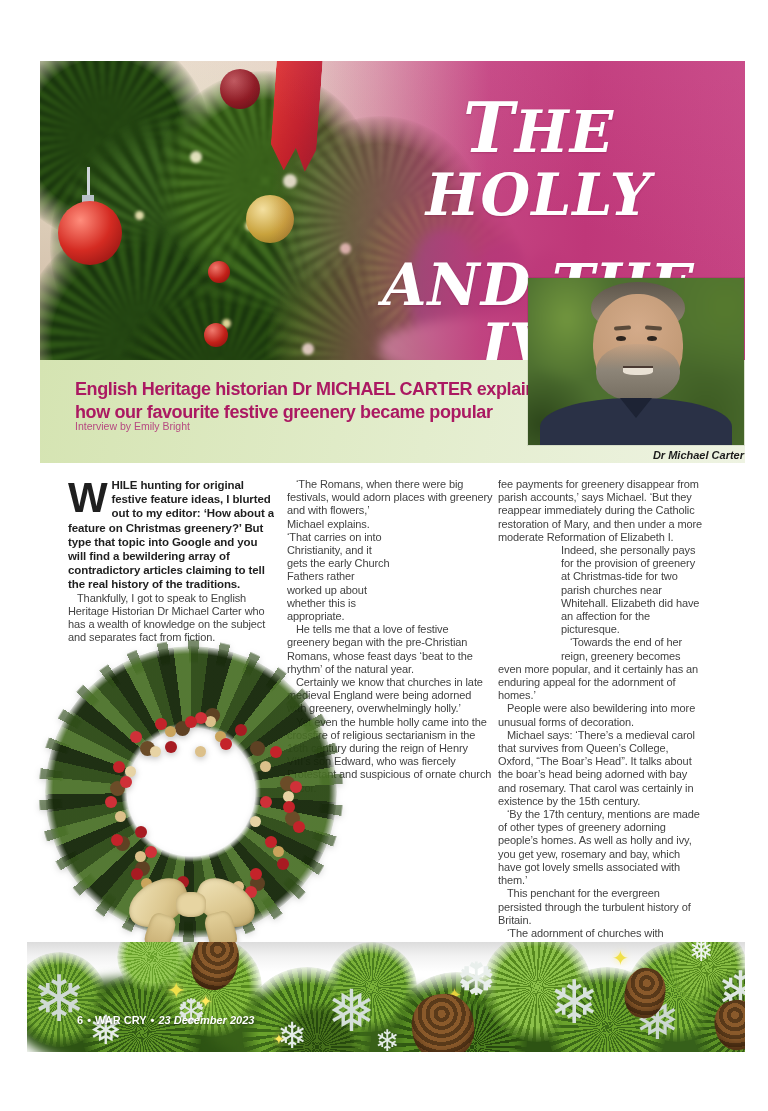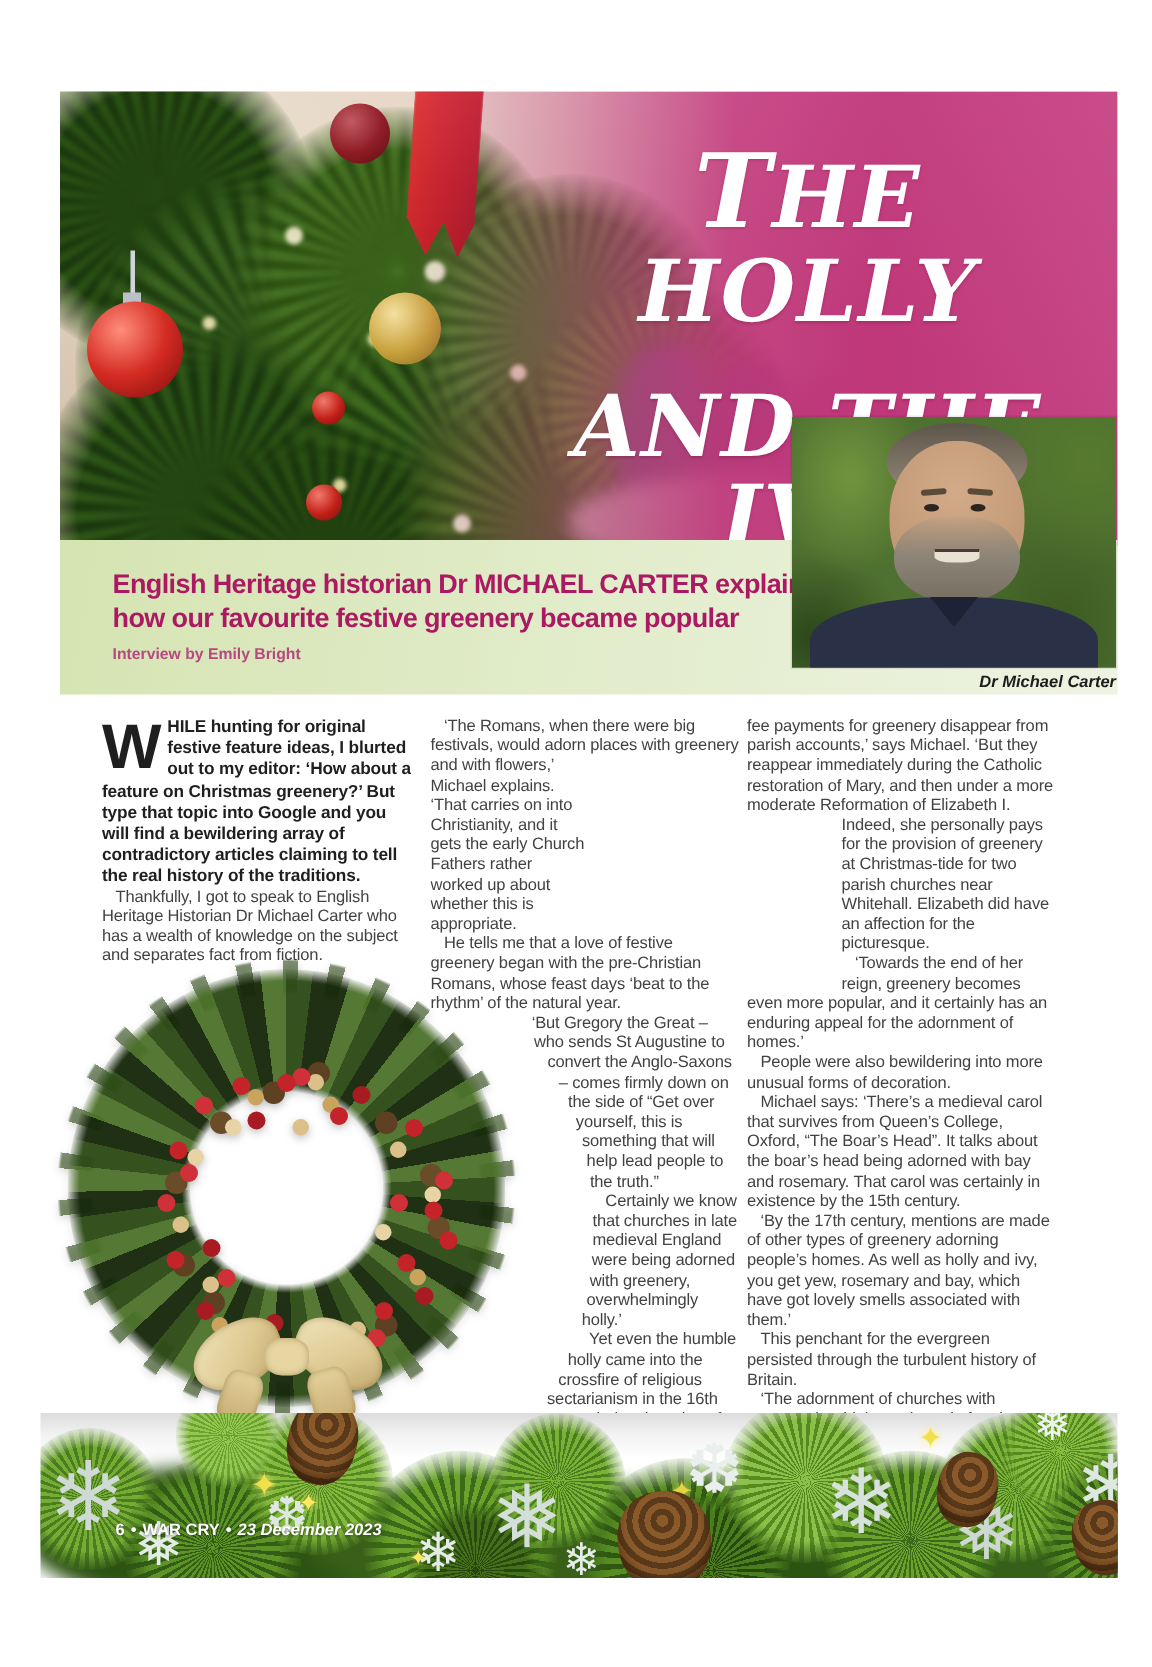--- a/index.html
+++ b/index.html
@@ -31,21 +31,21 @@
      text-shadow:0 1px 2px rgba(120,20,70,.35);}
   .hero-title .tl1{display:block;margin-bottom:30px;}
   .hero-title .tl1::first-letter{font-size:1.2em;}
   .hero-title .tl2{display:block;}
 
   
   .green-band{position:absolute;left:40px;top:360px;width:705px;height:103px;
      background:linear-gradient(100deg,#d5e4b2 0%,#e3edcd 55%,#eef3e2 100%);}
   .standfirst{position:absolute;left:35px;top:18px;width:480px;
      color:#ab1962;font-weight:bold;font-size:18px;line-height:23px;letter-spacing:-.4px;}
-  .byline{position:absolute;left:35px;top:70px;color:#b64a80;font-weight:bold;font-size:10.5px;}
+  .byline{position:absolute;left:35px;top:60px;color:#b64a80;font-weight:normal;font-size:10.5px;}
 
   
   .portrait{position:absolute;left:528px;top:278px;width:216px;height:167px;overflow:hidden;
      background:#4a6a2c;box-shadow:0 0 0 1px rgba(0,0,0,.08);}
   .portrait .pbg{position:absolute;inset:-10px;transform:scale(1.05);filter:blur(4px);
      background:
        radial-gradient(70px 90px at 22% 28%,#72963e,transparent 70%),
        radial-gradient(90px 100px at 86% 22%,#567a2e,transparent 70%),
        radial-gradient(100px 120px at 78% 78%,#3c5a22,transparent 70%),
        radial-gradient(80px 80px at 12% 82%,#2c451a,transparent 70%),#4e7030;}
@@ -222,21 +222,20 @@
   <div class="portrait-caption">Dr Michael Carter</div>
 
   <div class="col col1">
     <p class="lead"><span class="dropcap">W</span><span>HILE hunting for original festive feature ideas, I blurted out to my editor: ‘How about a feature on Christmas greenery?’ But type that topic into Google and you will find a bewildering array of contradictory articles claiming to tell the real history of the traditions.</span></p>
     <p class="ind">Thankfully, I got to speak to English Heritage Historian Dr Michael Carter who has a wealth of knowledge on the subject and separates fact from fiction.</p>
   </div>
 
   <div class="col col2">
     <p class="ind"><span>‘The Romans, when there were big festivals, would adorn places with greenery </span><span class="pq-spacer"></span><span>and with flowers,’ Michael explains. ‘That carries on into Christianity, and it gets the early Church Fathers rather worked up about whether this is appropriate.</span></p>
     <p class="ind">He tells me that a love of festive greenery began with the pre-Christian Romans, whose feast days ‘beat to the rhythm’ of the natural year.</p>
-    <p class="ind"><span class="wreath-spacer"></span><span>‘But Gregory the Great – who sends St Augustine to convert the Anglo-Saxons – comes firmly down on the side of “Get over yourself, this is something that will help lead people to the truth.”</span></p>
     <p class="ind">Certainly we know that churches in late medieval England were being adorned with greenery, overwhelmingly holly.’</p>
     <p class="ind">Yet even the humble holly came into the crossfire of religious sectarianism in the 16th century during the reign of Henry VIII’s son Edward, who was fiercely Protestant and suspicious of ornate church decor.</p>
 
   </div>
 
   <div class="col col3">
     <p><span>fee payments for greenery disappear from parish accounts,’ says Michael. ‘But they reappear immediately during the Catholic restoration of Mary, and then under a more moderate Reformation of Elizabeth I. Indeed, she personally pays </span><span class="q3-spacer"></span><span>for the provision of greenery at Christmas-tide for two parish churches near Whitehall. Elizabeth did have an affection for the picturesque.</span></p>
     <p class="ind">‘Towards the end of her reign, greenery becomes even more popular, and it certainly has an enduring appeal for the adornment of homes.’</p>
     <p class="ind">People were also bewildering into more unusual forms of decoration.</p>
     <p class="ind">Michael says: ‘There’s a medieval carol that survives from Queen’s College, Oxford, “The Boar’s Head”. It talks about the boar’s head being adorned with bay and rosemary. That carol was certainly in existence by the 15th century.</p>

